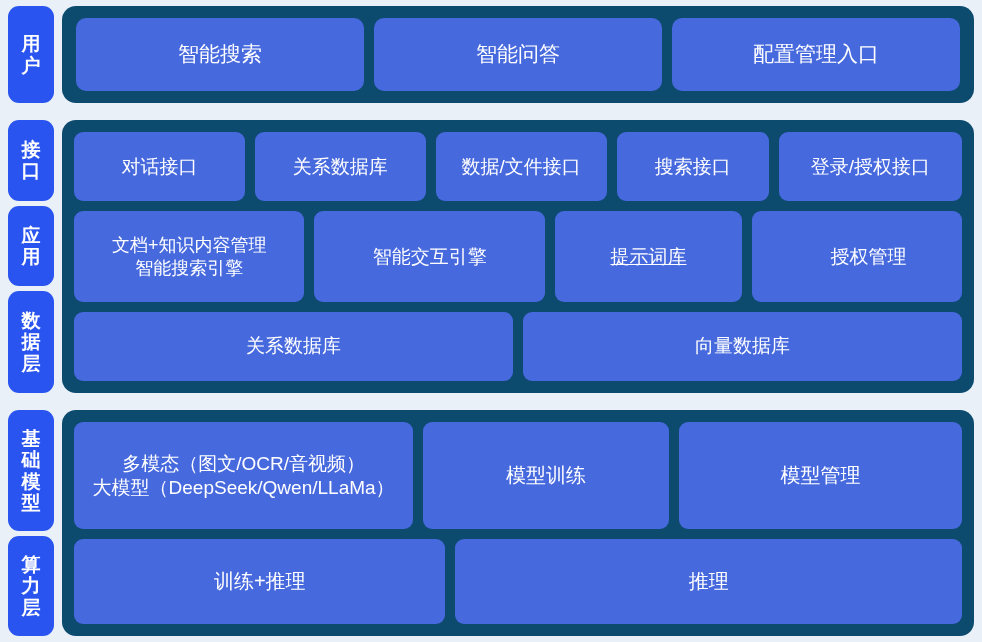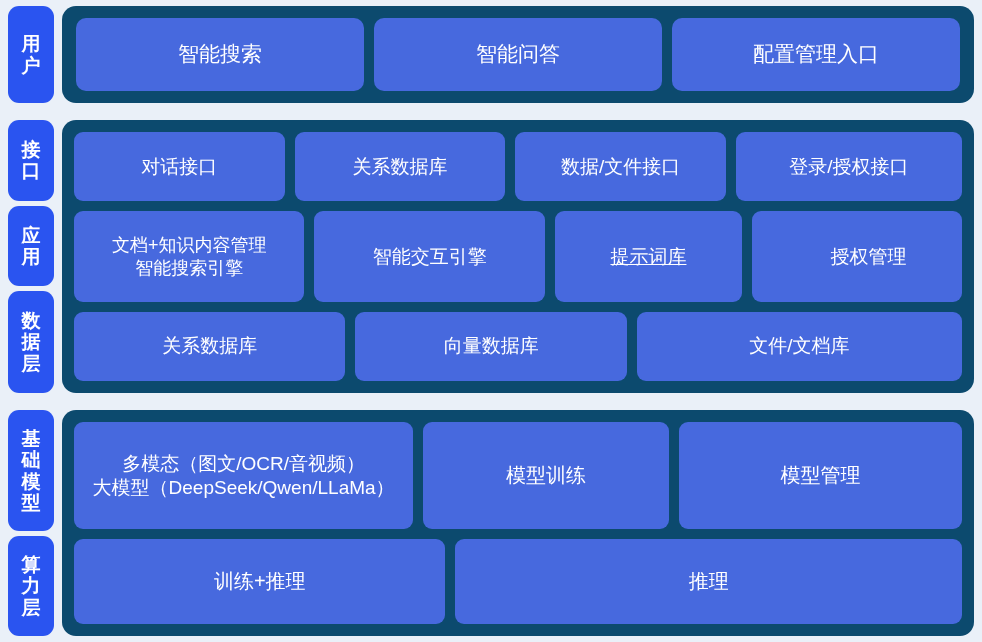--- a/index.html
+++ b/index.html
@@ -157,20 +157,23 @@
         <div class="row">
           <div class="box" style="flex: 100 1 0px;">
             <span class="ln">对话接口</span>
           </div>
           <div class="box" style="flex: 100 1 0px;">
             <span class="ln">关系数据库</span>
           </div>
           <div class="box" style="flex: 100 1 0px;">
             <span class="ln">数据/文件接口</span>
           </div>
+          <div class="box" style="flex: 88 1 0px;">
+            <span class="ln">搜索接口</span>
+          </div>
           <div class="box" style="flex: 108 1 0px;">
             <span class="ln">登录/授权接口</span>
           </div>
         </div>
         <div class="row">
           <div class="box two-line" style="flex: 148 1 0px;">
             <span class="ln">文档+知识内容管理</span>
             <span class="ln">智能搜索引擎</span>
           </div>
           <div class="box" style="flex: 148 1 0px;">
@@ -182,23 +185,20 @@
           <div class="box" style="flex: 118 1 0px; padding-left: 31px;">
             <span class="ln">授权管理</span>
           </div>
         </div>
         <div class="row">
           <div class="box" style="flex: 100 1 0px;">
             <span class="ln">关系数据库</span>
           </div>
           <div class="box" style="flex: 100 1 0px;">
             <span class="ln">向量数据库</span>
-          </div>
-          <div class="box" style="flex: 121 1 0px;">
-            <span class="ln">文件/文档库</span>
           </div>
         </div>
       </div>
     </div>
     <div class="group" id="group-infra">
       <div class="tab-col">
         <div class="tab" title="基础模型">
           <span class="ch">基</span>
           <span class="ch">础</span>
           <span class="ch">模</span>

